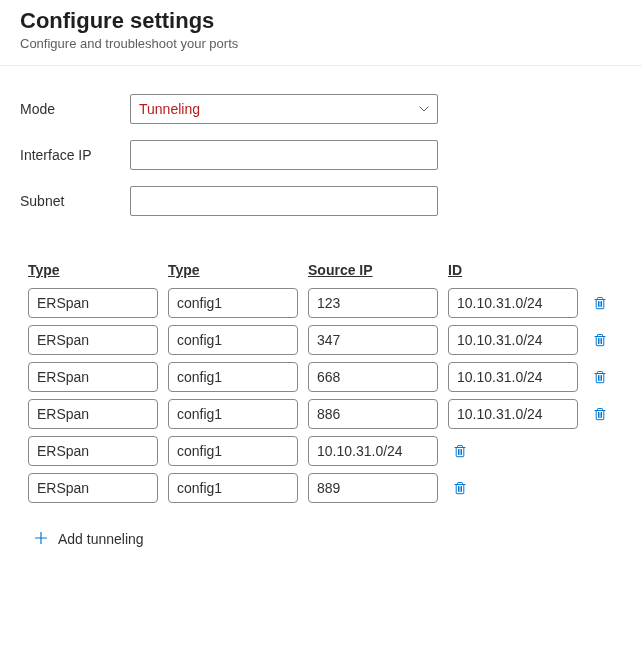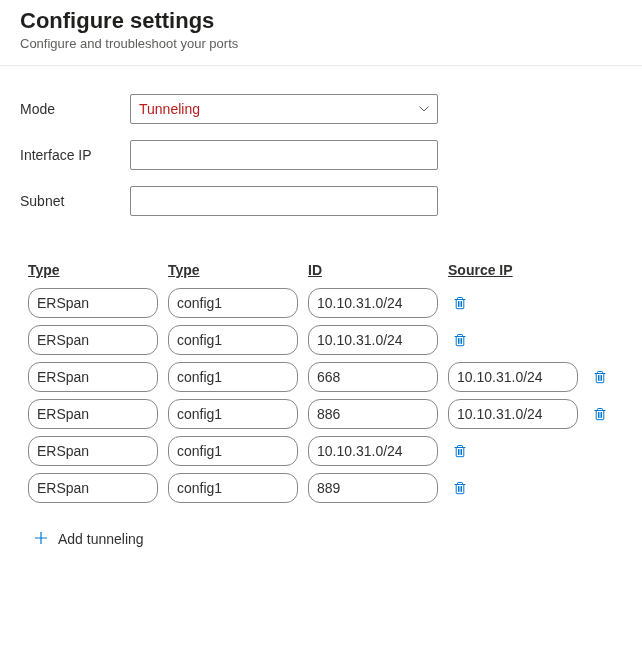--- a/index.html
+++ b/index.html
@@ -90,21 +90,21 @@
   .col-id     { width: 130px; }
   .col-source { width: 130px; }
   .col-del    { width: 24px; display:flex; justify-content:center; }
   .trow {
     margin-bottom: 7px;
   }
   .cell-input {
     height: 30px;
     width: 100%;
     border: 1px solid #8a8886;
-    border-radius: 12px;
+    border-radius: 4px;
     font-family: inherit;
     font-size: 14px;
     padding: 0 8px;
     background: #fff;
     color: #323130;
   }
   .del-btn {
     background: none;
     border: none;
     padding: 2px;
@@ -164,43 +164,45 @@
     <input class="form-control" type="text" value="" style="">
   </div>
 
 </div>
 
 <div class="table-section">
 
   <div class="thead">
     <div class="th col-type">Type</div>
     <div class="th col-name">Type</div>
+    <div class="th col-source">Source IP</div>
     <div class="th col-id">ID</div>
-    <div class="th col-source">Source IP</div>
     <div class="col-del"></div>
   </div>
 
   <div id="tbody">
       <div class="trow">
         <div class="col-type"><input class="cell-input" value="ERSpan" style=""></div>
         <div class="col-name"><input class="cell-input" value="config1" style=""></div>
-        <div class="col-source"><input class="cell-input" value="10.10.31.0/24" style=""></div>
-        <div class="col-del">
-          <button class="del-btn">
-            <span>
-              <svg width="16" height="16" viewBox="0 0 16 16">
-                <path d="M3 4.5 H13 M5.5 4.5 V3.2 C5.5 2.8 5.8 2.5 6.2 2.5 H9.8 C10.2 2.5 10.5 2.8 10.5 3.2 V4.5 M4.2 4.5 V13 C4.2 13.4 4.5 13.7 4.9 13.7 H11.1 C11.5 13.7 11.8 13.4 11.8 13 V4.5 M6.5 6.5 V11.5 M8 6.5 V11.5 M9.5 6.5 V11.5" fill="none" stroke="#0078d4" stroke-width="1" stroke-linecap="round"></path>
-              </svg>
-            </span>
-          </button>
-        </div>
-      </div>
-      <div class="trow">
-        <div class="col-type"><input class="cell-input" value="ERSpan" style=""></div>
-        <div class="col-name"><input class="cell-input" value="config1" style=""></div>
+        <div class="col-id"><input class="cell-input" value="123" style=""></div>
+        <div class="col-source"><input class="cell-input" value="10.10.31.0/24" style=""></div>
+        <div class="col-del">
+          <button class="del-btn">
+            <span>
+              <svg width="16" height="16" viewBox="0 0 16 16">
+                <path d="M3 4.5 H13 M5.5 4.5 V3.2 C5.5 2.8 5.8 2.5 6.2 2.5 H9.8 C10.2 2.5 10.5 2.8 10.5 3.2 V4.5 M4.2 4.5 V13 C4.2 13.4 4.5 13.7 4.9 13.7 H11.1 C11.5 13.7 11.8 13.4 11.8 13 V4.5 M6.5 6.5 V11.5 M8 6.5 V11.5 M9.5 6.5 V11.5" fill="none" stroke="#0078d4" stroke-width="1" stroke-linecap="round"></path>
+              </svg>
+            </span>
+          </button>
+        </div>
+      </div>
+      <div class="trow">
+        <div class="col-type"><input class="cell-input" value="ERSpan" style=""></div>
+        <div class="col-name"><input class="cell-input" value="config1" style=""></div>
+        <div class="col-id"><input class="cell-input" value="347" style=""></div>
         <div class="col-source"><input class="cell-input" value="10.10.31.0/24" style=""></div>
         <div class="col-del">
           <button class="del-btn">
             <span>
               <svg width="16" height="16" viewBox="0 0 16 16">
                 <path d="M3 4.5 H13 M5.5 4.5 V3.2 C5.5 2.8 5.8 2.5 6.2 2.5 H9.8 C10.2 2.5 10.5 2.8 10.5 3.2 V4.5 M4.2 4.5 V13 C4.2 13.4 4.5 13.7 4.9 13.7 H11.1 C11.5 13.7 11.8 13.4 11.8 13 V4.5 M6.5 6.5 V11.5 M8 6.5 V11.5 M9.5 6.5 V11.5" fill="none" stroke="#0078d4" stroke-width="1" stroke-linecap="round"></path>
               </svg>
             </span>
           </button>
         </div>

